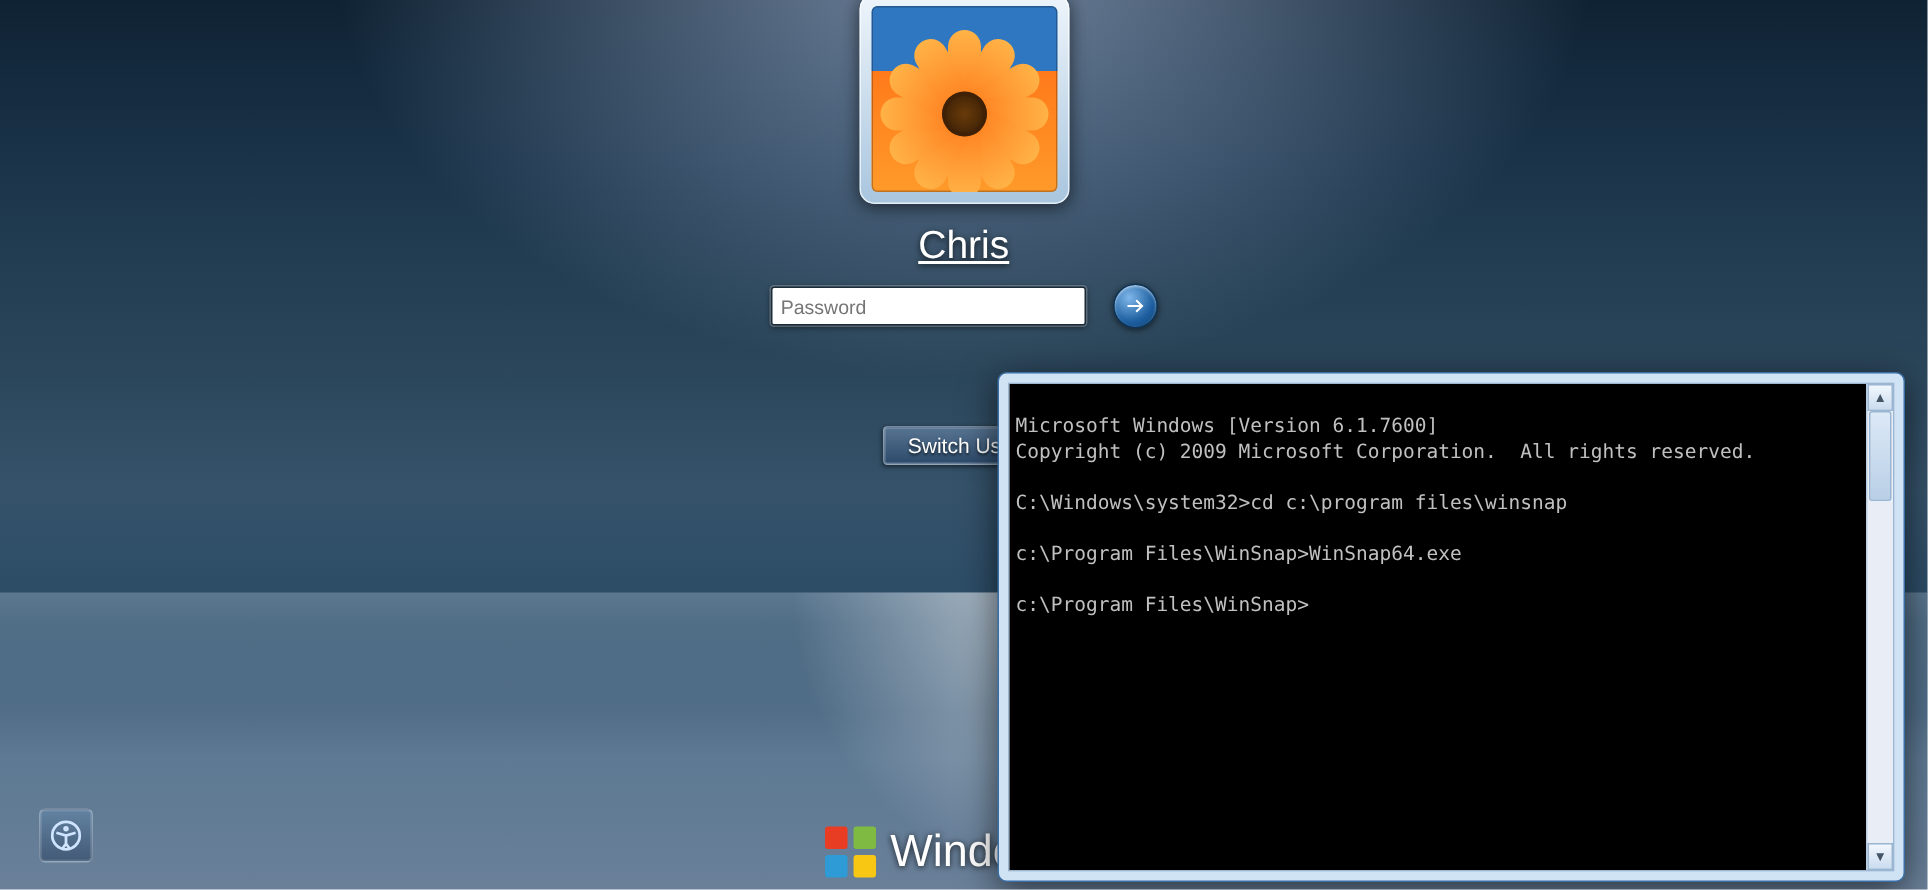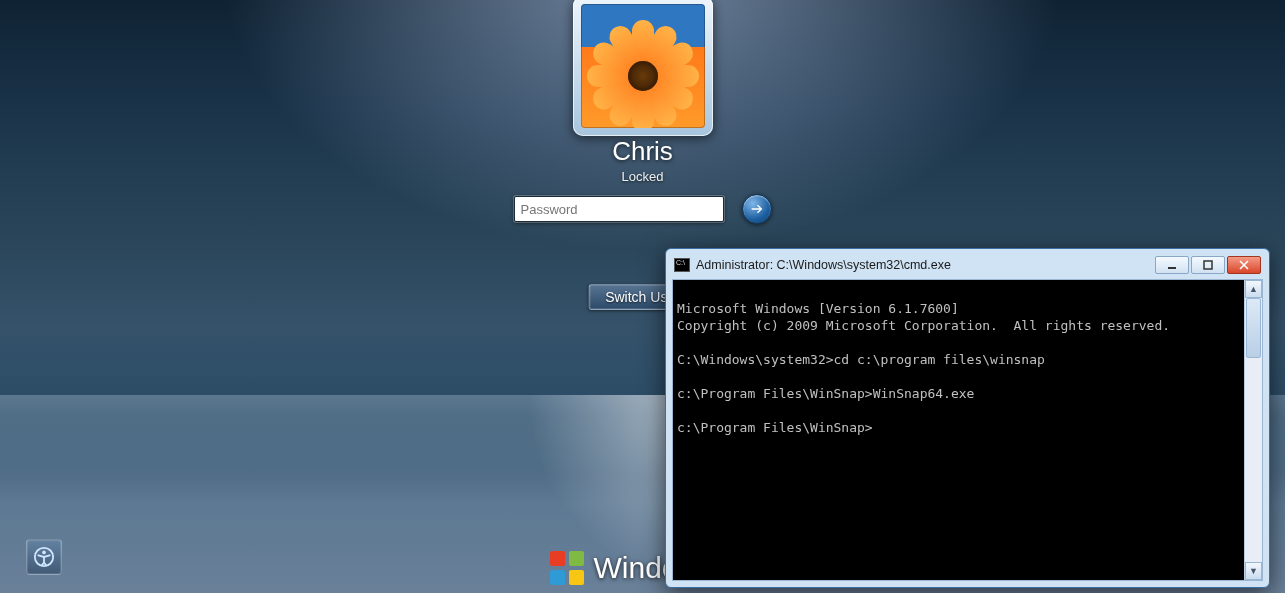--- a/index.html
+++ b/index.html
@@ -43,21 +43,21 @@
     position:absolute; left:50%; top:50%; width:22px; height:56px;
     background: linear-gradient(#ffb347,#ff7a1a);
     border-radius:12px 12px 6px 6px;
     transform-origin: 50% 100%;
   }
   .flower .center{
     position:absolute; left:50%; top:50%; width:30px; height:30px; margin:-15px 0 0 -15px;
     background: radial-gradient(#6a3b0a,#2c1704); border-radius:50%;
     box-shadow:0 0 0 3px rgba(60,30,5,0.5) inset;
   }
-  .username { margin-top:0; font-size:26px; font-weight:300; text-shadow:0 1px 4px rgba(0,0,0,0.8); }
+  .username { margin-top:12px; font-size:26px; font-weight:300; text-shadow:0 1px 4px rgba(0,0,0,0.8);text-decoration:underline; }
   .status   { font-size:13px; opacity:0.9; margin-top:2px; text-shadow:0 1px 3px rgba(0,0,0,0.8);}
   .pw-row { margin-top:10px; display:flex; justify-content:center; align-items:center; gap:18px; }
   .pw-input {
     width:210px; height:26px; border:1px solid #1a2b3a; border-radius:2px;
     padding:2px 6px; font-size:13px; color:#333; background:#fff;
     box-shadow: 0 0 0 1px rgba(255,255,255,0.25), 0 1px 4px rgba(0,0,0,0.6);
   }
   .go-btn {
     width:30px; height:30px; border-radius:50%; border:1px solid #0e3353;
     background: radial-gradient(circle at 35% 30%, #7fb7ea, #1e5fa0 60%, #0c3e72);
@@ -160,21 +160,20 @@
         <div class="petal" style="transform:translate(-50%,-100%) rotate(210deg)"></div>
         <div class="petal" style="transform:translate(-50%,-100%) rotate(240deg)"></div>
         <div class="petal" style="transform:translate(-50%,-100%) rotate(270deg)"></div>
         <div class="petal" style="transform:translate(-50%,-100%) rotate(300deg)"></div>
         <div class="petal" style="transform:translate(-50%,-100%) rotate(330deg)"></div>
         <div class="center"></div>
       </div>
     </div>
   </div>
   <div class="username">Chris</div>
-  <div class="status">Locked</div>
   <div class="pw-row">
     <input type="password" class="pw-input" placeholder="Password" style="">
     <div class="go-btn">
       <svg viewBox="0 0 24 24">
           <path d="M4 11h12l-4-4 1.4-1.4L20 12l-6.6 6.4L12 17l4-4H4z"></path>
         </svg>
     </div>
   </div>
 </div>
 
@@ -193,41 +192,20 @@
     <span class="wf-r"></span>
       <span class="wf-g"></span>
       <span class="wf-b"></span>
       <span class="wf-y"></span>
   </div>
   <span>Windows</span>
   <span class="seven">7</span>
 </div>
 
 <div class="cmd-window">
-  <div class="cmd-titlebar">
-    <div class="cmd-title-icon"></div>
-    <div class="cmd-title-text">Administrator: C:\Windows\system32\cmd.exe</div>
-    <div class="win-btns">
-      <div class="win-btn">
-        <svg viewBox="0 0 10 10">
-            <rect x="1" y="7" width="8" height="2" fill="#333"></rect>
-          </svg>
-      </div>
-      <div class="win-btn">
-        <svg viewBox="0 0 10 10">
-            <rect x="1" y="1" width="8" height="8" fill="none" stroke="#333" stroke-width="1.5"></rect>
-          </svg>
-      </div>
-      <div class="win-btn close">
-        <svg viewBox="0 0 10 10">
-            <path d="M1 1l8 8M9 1l-8 8" stroke="#fff" stroke-width="1.6"></path>
-          </svg>
-      </div>
-    </div>
-  </div>
   <div class="cmd-client">
     <div class="cmd-body" id="cmd-body">Microsoft Windows [Version 6.1.7600]
 Copyright (c) 2009 Microsoft Corporation.  All rights reserved.
 
 C:\Windows\system32&gt;cd c:\program files\winsnap
 
 c:\Program Files\WinSnap&gt;WinSnap64.exe
 
 c:\Program Files\WinSnap&gt;</div>
     <div class="cmd-scroll">

